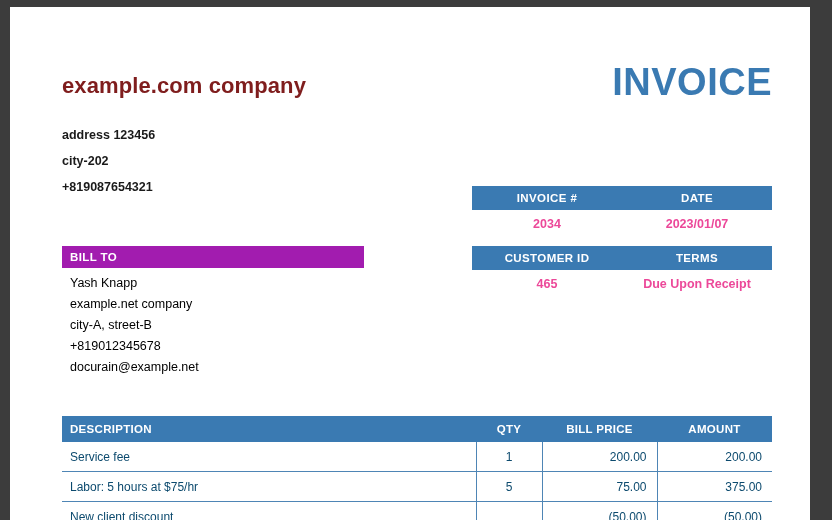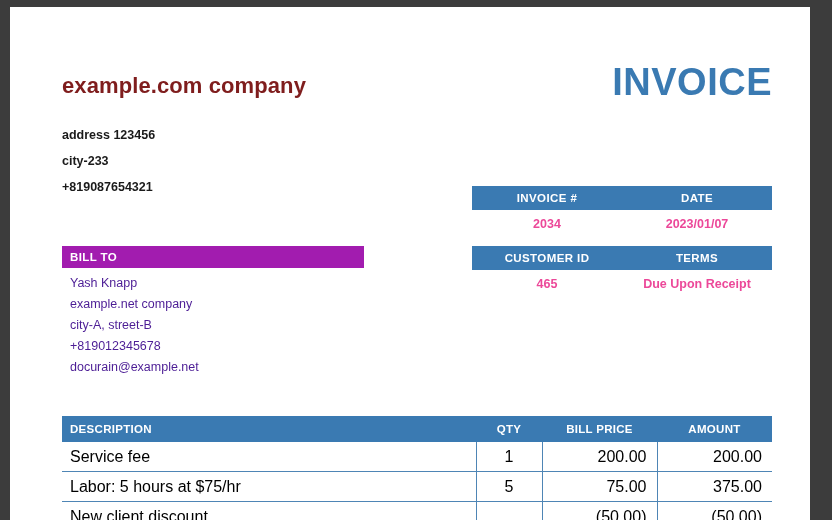--- a/index.html
+++ b/index.html
@@ -103,21 +103,21 @@
     font-weight: bold;
     letter-spacing: 0.4px;
     padding: 5px 0 0 8px;
     box-sizing: border-box;
   }
   .billto-lines {
     position: absolute;
     left: 8px;
     top: 266px;
     font-size: 12.5px;
-    color: #4c1d95;
+    color: #000000;
     line-height: 21px;
   }
   .billto-lines div { white-space: nowrap; }
 
   
   .items {
     position: absolute;
     left: 0px;
     top: 409px;
     width: 710px;
@@ -131,43 +131,43 @@
     font-weight: bold;
     letter-spacing: 0.3px;
     height: 24px;
     border: none;
   }
   .items th.desc { text-align: left; padding-left: 8px; }
   .items th.qty { text-align: center; }
   .items th.unit { text-align: center; }
   .items th.amt  { text-align: center; }
   .items td {
-    font-size: 16px;
-    color: #000000;
+    font-size: 12px;
+    color: #0c4a6e;
     height: 27px;
     border-bottom: 1px solid #4e85b5;
     border-right: 1px solid #4e85b5;
   }
   .items td.desc { text-align: left; padding-left: 8px; border-left: none; }
   .items td.qty  { text-align: center; }
   .items td.unit { text-align: right; padding-right: 10px; }
   .items td.amt  { text-align: right; padding-right: 10px; border-right: none; }
 </style>
 </head>
 <body>
 
 <div id="page">
   <div id="sheet">
     <div class="inner">
 
       <div class="company-name">example.com company</div>
       <div class="invoice-word">INVOICE</div>
 
       <div class="addr addr1">address 123456</div>
-      <div class="addr addr2">city-233</div>
+      <div class="addr addr2">city-202</div>
       <div class="addr addr3">+819087654321</div>
 
       <table class="info-table t1">
         <tbody>
             <tr>
           <th>INVOICE #</th>
           <th>DATE</th>
         </tr>
         <tr>
           <td>2034</td>

